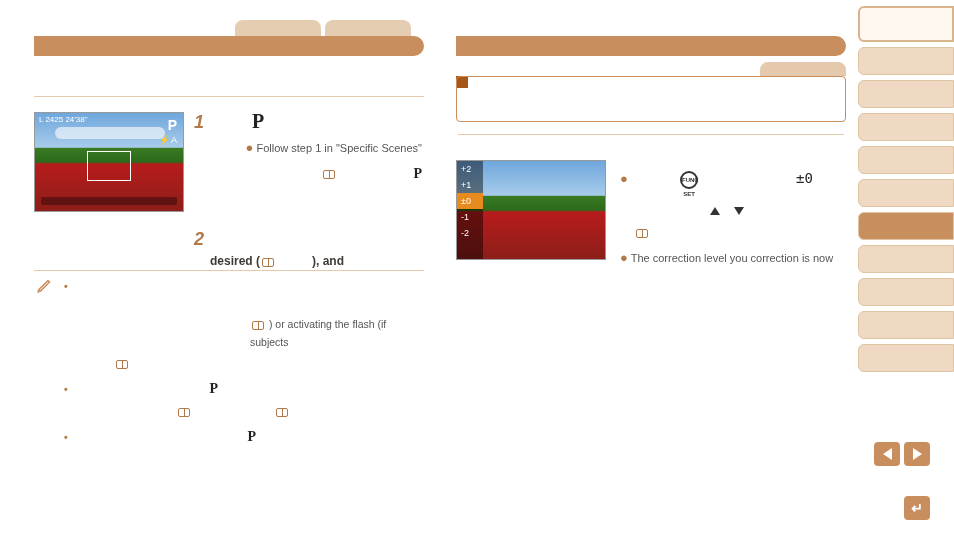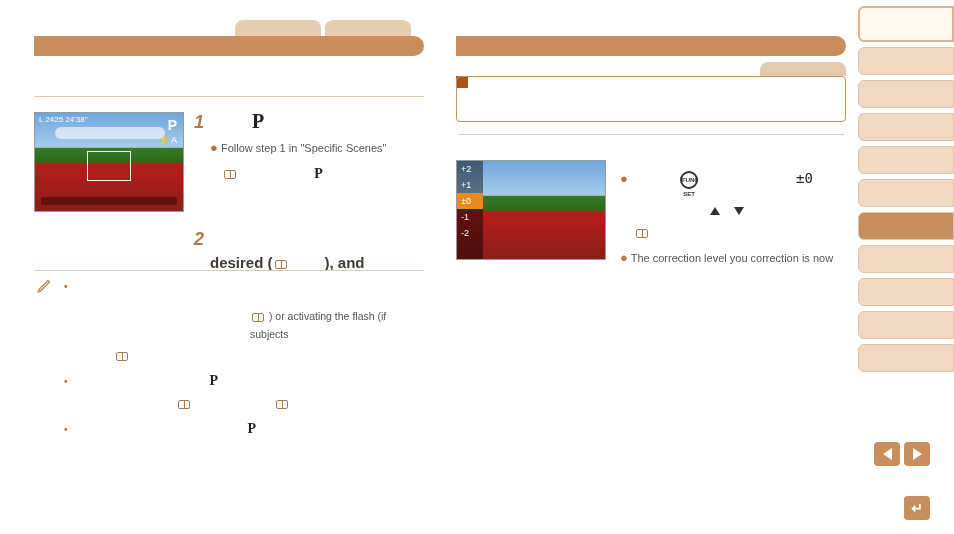--- a/index.html
+++ b/index.html
@@ -68,27 +68,27 @@
   .screen-img .focus-box { position:absolute; top:38px; left:52px; width:44px; height:30px; border:1px solid #fff; }
   .screen-img .p-badge { position:absolute; top:4px; right:6px; color:#fff; font-weight:bold; font-size:14px; }
   .screen-img .flash-badge { position:absolute; top:22px; right:6px; color:#fff; font-size:9px; }
   .screen-img .top-left { position:absolute; top:2px; left:4px; color:#fff; font-size:8px; }
   .screen-img .bar { position:absolute; bottom:6px; left:6px; right:6px; height:8px; background:rgba(0,0,0,0.35); border-radius:2px; }
 
   .steps { position:absolute; left:200px; top:72px; width:224px; }
   .step-num { color: var(--accent-dark); font-weight:bold; font-style: italic; font-size:18px; }
   .big-p { font-family: "Times New Roman", serif; font-size:20px; font-weight:bold; color:#222; }
   .bullet { color: var(--accent-dark); font-size:13px; line-height:1; }
-  .step-line { font-size:11px; color:#555; line-height:1.7; }
+  .step-line { font-size:11px; color:#555; line-height:1.7;text-align:right; }
   .book-icon { display:inline-block; width:12px; height:9px; border:1px solid var(--accent-dark); border-radius:2px; position:relative; vertical-align:middle; margin:0 2px; }
   .book-icon::after { content:''; position:absolute; left:50%; top:0; bottom:0; width:1px; background:var(--accent-dark); }
   .inlineP { font-family: "Times New Roman", serif; font-weight:bold; color:#222; font-size:14px; }
 
   .step2 { margin-top:12px; }
-  .step2 .bold-line { font-weight:bold; color:#403a34; font-size:15px; }
+  .step2 .bold-line { font-weight:bold; color:#403a34; font-size:12px; }
 
   .note-rule { position:absolute; top:270px; left:34px; width:390px; height:1px; background:var(--accent-light); }
   .pencil { position:absolute; left:36px; top:276px; color:var(--accent-dark); }
   .pencil svg { width:18px; height:18px; }
   .notes { position:absolute; left:64px; top:278px; width:360px; font-size:10.5px; color:#555; line-height:1.7; }
   .note-dot { color:var(--accent-dark); font-weight:bold; margin-right:6px; }
   .sub-tab { position:absolute; left:760px; top:62px; width:86px; height:14px; background: var(--accent-light); border-radius:8px 8px 0 0; }
   .sub-marker-r { position:absolute; top:76px; left:456px; width:12px; height:12px; background:#a65718; }
   .still-box { position:absolute; left:456px; top:76px; width:390px; height:46px; border:1px solid var(--accent); border-radius:4px; }
 
@@ -192,21 +192,21 @@
 <div class="note-rule"></div>
 <div class="pencil">
   <svg viewBox="0 0 24 24" fill="none" stroke="#c88e5e" stroke-width="2">
     <path d="M3 21l3-1 12-12-2-2L4 18l-1 3z"></path>
   </svg>
 </div>
 <div class="notes">
   <div>
     <span class="note-dot">•</span>
   </div>
-  <div style="margin-left:186px; margin-top:12px;">
+  <div style="margin-left:186px; margin-top:20px;">
     <span class="book-icon"></span>
     <span>) or activating the flash (if subjects</span>
   </div>
   <div style="margin-left:50px; margin-top:4px;">
     <span class="book-icon"></span>
   </div>
   <div style="margin-top:4px;">
     <span class="note-dot">•</span>
     <span style="display:inline-block; width:130px;"></span>
     <span class="inlineP">P</span>

